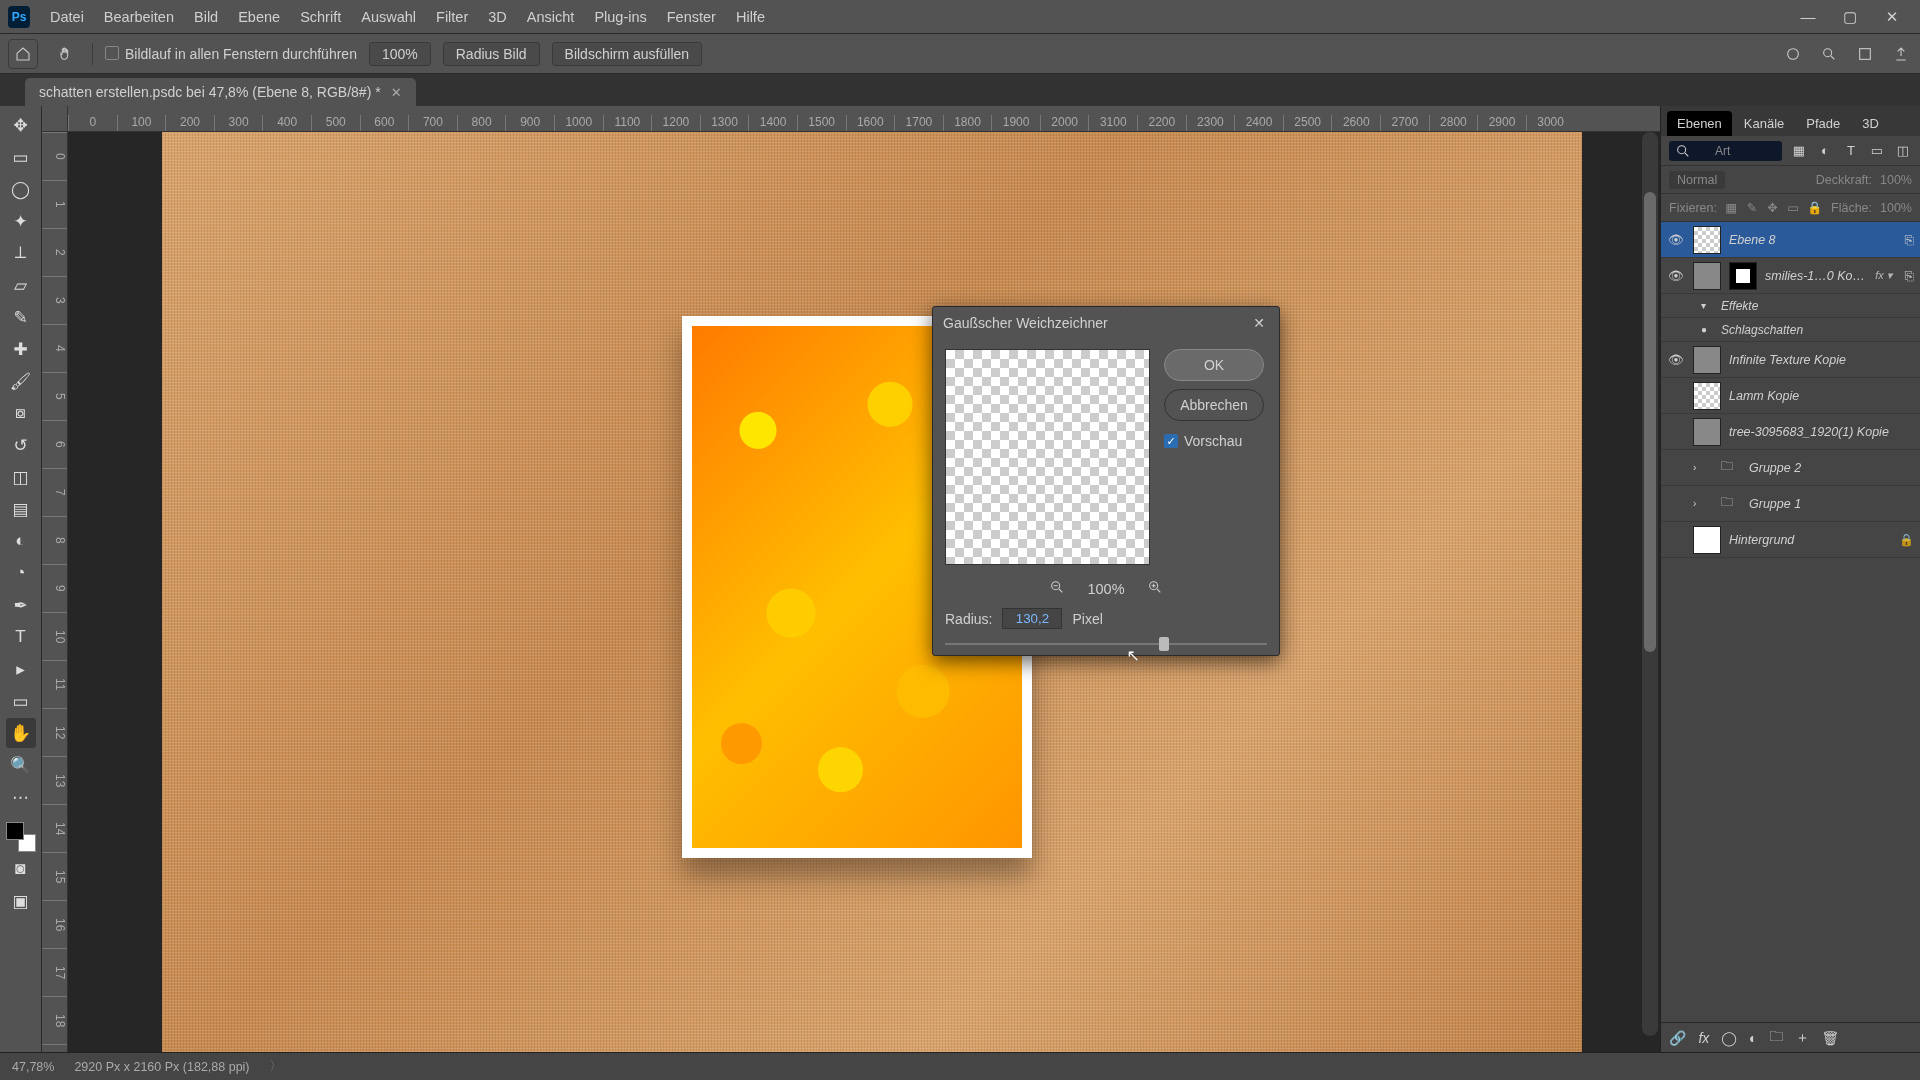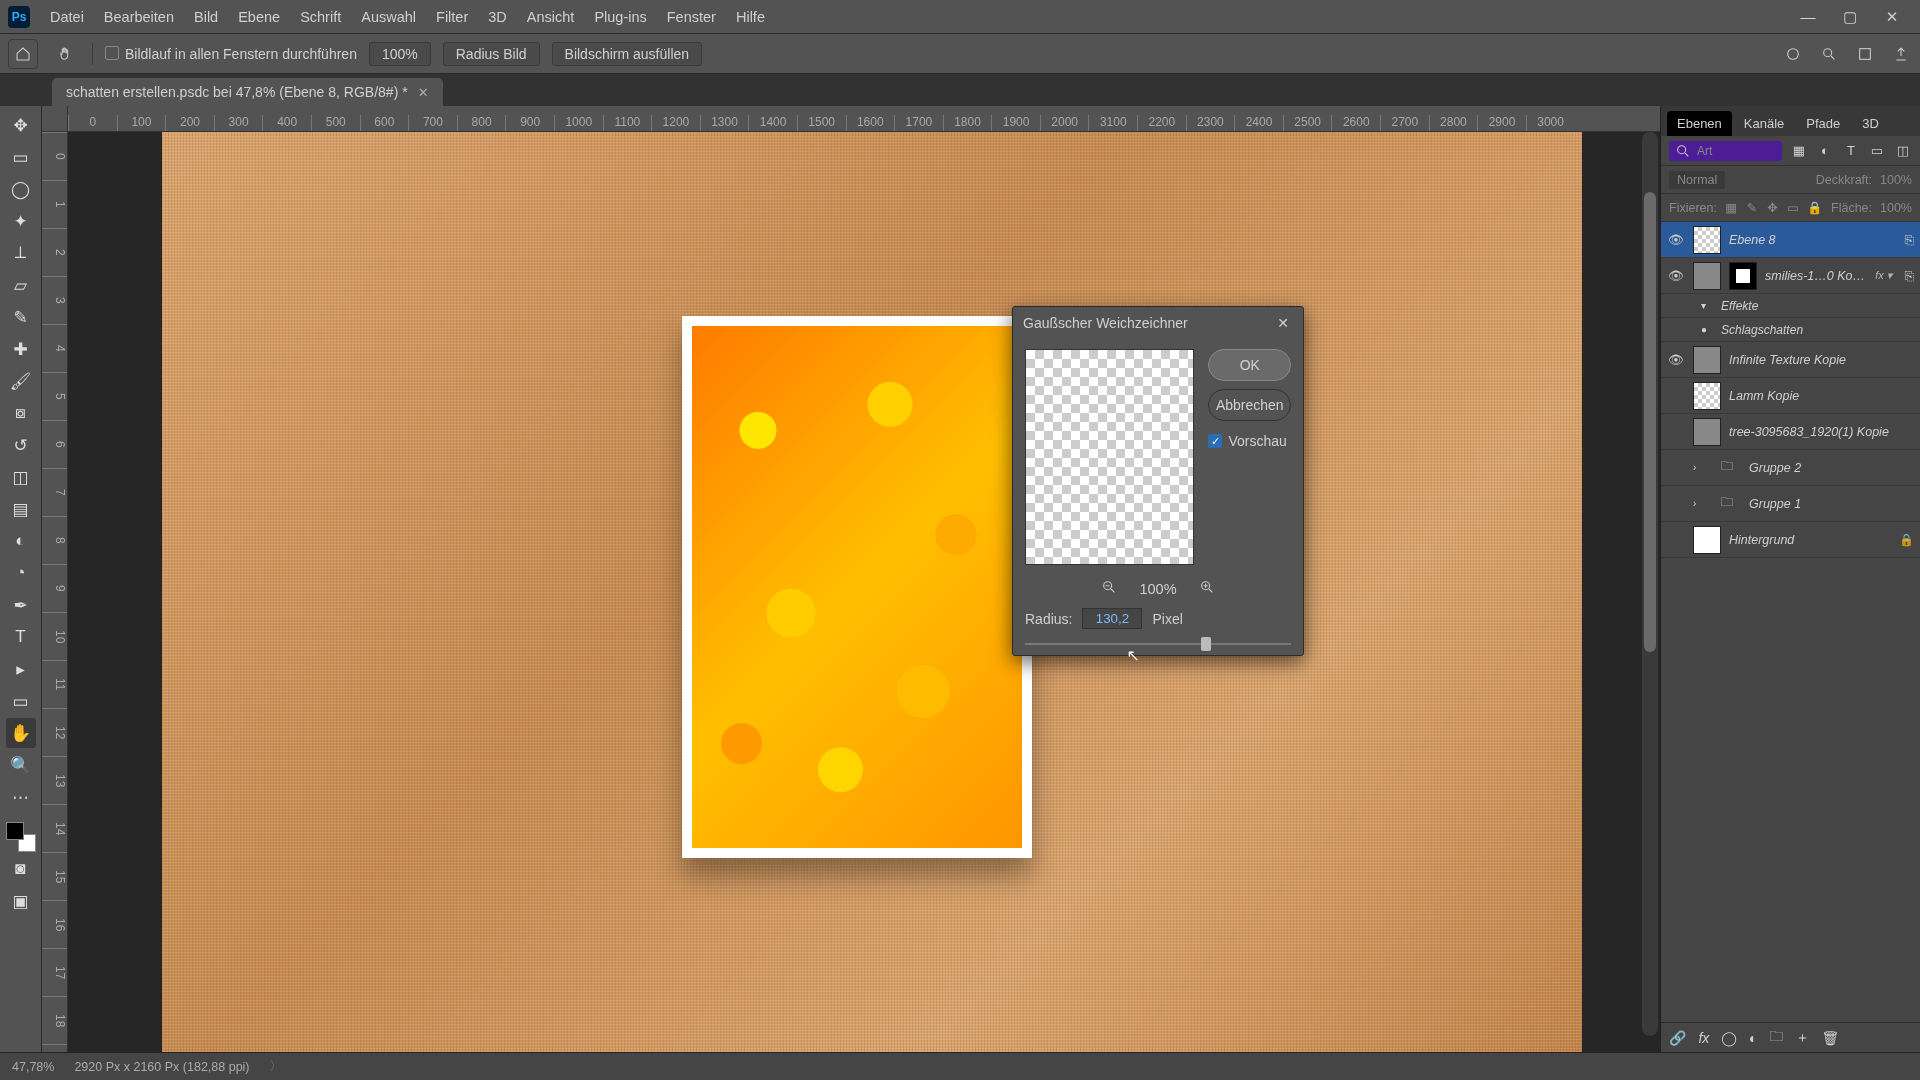--- a/index.html
+++ b/index.html
@@ -16,21 +16,21 @@
 .optionsbar { height: 40px; background: #535353; display: flex; align-items: center; padding: 0 8px; gap: 12px; font-size: 14px; border-bottom: 1px solid #2a2a2a; }
 .optionsbar .home-btn { width: 30px; height: 30px; display:flex;align-items:center;justify-content:center;border:1px solid #3a3a3a;border-radius:4px;}
 .optionsbar .hand-btn { width: 30px; height: 30px; display:flex;align-items:center;justify-content:center;}
 .optionsbar .chk { display:flex;align-items:flex-start;gap:6px;}
 .optionsbar .chk .box { width:14px;height:14px;border:1px solid #888;border-radius:2px;}
 .optionsbar .seg { padding:3px 12px;border:1px solid #3a3a3a;border-radius:3px;background:#4a4a4a;}
 .optsbar-right { margin-left:auto;display:flex;gap:14px;}
 .optsbar-right span{width:22px;height:22px;display:flex;align-items:center;justify-content:center;}
 
 
-.tabbar { height: 32px; background: #323232; display:flex;align-items:flex-end;padding-left:52px;}
+.tabbar { height: 32px; background: #323232; display:flex;align-items:flex-end;padding-left:25px;}
 .doctab { background:#535353;padding:6px 14px;border-top-left-radius:5px;border-top-right-radius:5px;font-size:14px;display:flex;align-items:center;gap:10px;}
 .doctab .x{font-size:13px;opacity:.7;}
 
 
 .body { display:flex; height: calc(1080px - 34px - 40px - 32px - 28px); }
 
 
 .toolbox { width: 42px; background:#535353; display:flex;flex-direction:column;align-items:center;padding-top:4px;gap:2px;border-right:1px solid #2a2a2a;}
 .toolbox .tool { width:30px;height:30px;display:flex;align-items:center;justify-content:center;border-radius:3px;font-size:17px;color:#ddd;position:relative;}
 .toolbox .tool.active{background:#3a3a3a;}
@@ -64,21 +64,21 @@
     radial-gradient(circle at 15% 80%,#ff9900 0 20px,transparent 21px),
     linear-gradient(135deg,#ff7b00,#ffbf00,#ff9500);
   background-color:#ffb000;
 }
 
 
 .scroll-v{position:absolute;right:2px;top:26px;width:16px;bottom:16px;background:#3a3a3a;border-radius:8px;}
 .scroll-v .thumb{position:absolute;left:2px;right:2px;top:60px;height:460px;background:#6a6a6a;border-radius:6px;}
 
 
-.dialog{position:absolute;top:200px;right:356px;width:292px;background:#535353;border:1px solid #2a2a2a;box-shadow:0 6px 20px rgba(0,0,0,.6);border-radius:3px;}
+.dialog{position:absolute;top:200px;right:380px;width:348px;background:#535353;border:1px solid #2a2a2a;box-shadow:0 6px 20px rgba(0,0,0,.6);border-radius:3px;}
 .dialog .titlebar{height:32px;display:flex;align-items:center;padding:0 10px;font-size:14px;}
 .dialog .titlebar .close{margin-left:auto;width:20px;height:20px;display:flex;align-items:center;justify-content:center;cursor:pointer;}
 .dialog .body2{padding:10px 12px 18px;display:flex;gap:14px;}
 .dialog .preview{width:205px;height:216px;background:
   repeating-conic-gradient(#ccc 0 25%,#fff 0 50%) 0 0/18px 18px;border:1px solid #333;}
 .dialog .btns{display:flex;flex-direction:column;gap:8px;width:100px;}
 .dialog .btn{height:32px;border:1px solid #333;border-radius:16px;display:flex;align-items:center;justify-content:center;font-size:14px;cursor:pointer;}
 .dialog .btn.primary{background:#6a6a6a;border-color:#888;}
 .dialog .chk2{display:flex;align-items:center;gap:6px;margin-top:4px;font-size:14px;}
 .dialog .chk2 .cb{width:14px;height:14px;background:#2a6db3;display:flex;align-items:center;justify-content:center;font-size:11px;color:#fff;border-radius:2px;}
@@ -89,21 +89,21 @@
 .dialog .slider .track{position:absolute;top:6px;left:0;right:0;height:2px;background:#777;}
 .dialog .slider .knob{position:absolute;top:0;left:68%;width:10px;height:14px;background:#bbb;border-radius:2px;transform:translateX(-50%);}
 .cursor-arrow{position:absolute;top:540px;right:520px;font-size:16px;color:#fff;}
 
 
 .panels{width:260px;background:#454545;display:flex;flex-direction:column;border-left:1px solid #222;}
 .panel-tabs{height:30px;display:flex;align-items:flex-end;gap:2px;padding:0 6px;background:#383838;font-size:13px;}
 .panel-tabs span{padding:5px 10px;border-top-left-radius:4px;border-top-right-radius:4px;}
 .panel-tabs span.active{background:#000000;}
 .panel-search{height:30px;display:flex;align-items:center;padding:0 8px;gap:8px;border-bottom:1px solid #333;}
-.panel-search .srch{flex:1;height:20px;background:#4c1d95;border-radius:3px;display:flex;align-items:center;padding:0 6px;gap:6px;font-size:12px;color:#888;}
+.panel-search .srch{flex:1;height:20px;background:#0f172a;border-radius:3px;display:flex;align-items:center;padding:0 6px;gap:24px;font-size:12px;color:#888;}
 .panel-search .ico{width:18px;height:18px;display:flex;align-items:center;justify-content:center;font-size:13px;}
 .panel-row2{height:28px;display:flex;align-items:center;padding:0 8px;gap:8px;font-size:12.5px;color:#888;border-bottom:1px solid #333;}
 .panel-row2 .dd{background:#3a3a3a;padding:2px 8px;border-radius:3px;}
 .panel-row2 .r{margin-left:auto;}
 .panel-row3{height:28px;display:flex;align-items:center;padding:0 8px;gap:8px;font-size:12.5px;color:#888;border-bottom:1px solid #333;}
 .panel-row3 .ico{width:18px;height:18px;display:flex;align-items:center;justify-content:center;}
 
 .layers{flex:1;overflow:auto;}
 .layer{display:flex;align-items:center;height:36px;padding:0 6px;gap:8px;border-bottom:1px solid #3a3a3a;font-size:12.5px;}
 .layer.active{background:#2a5a9a;}

